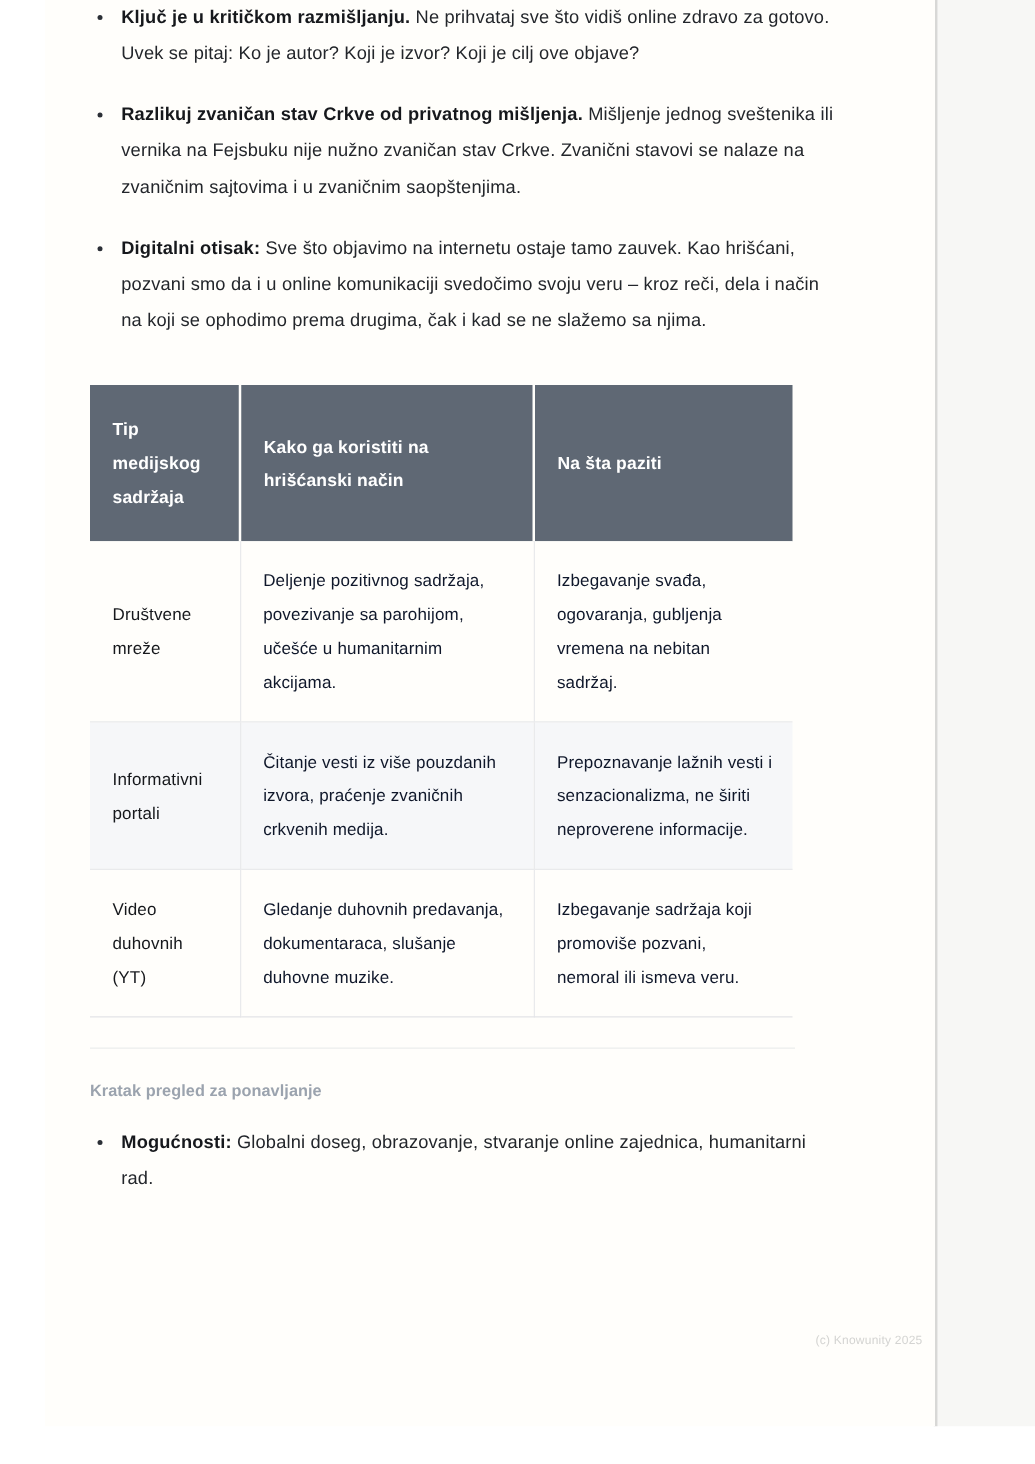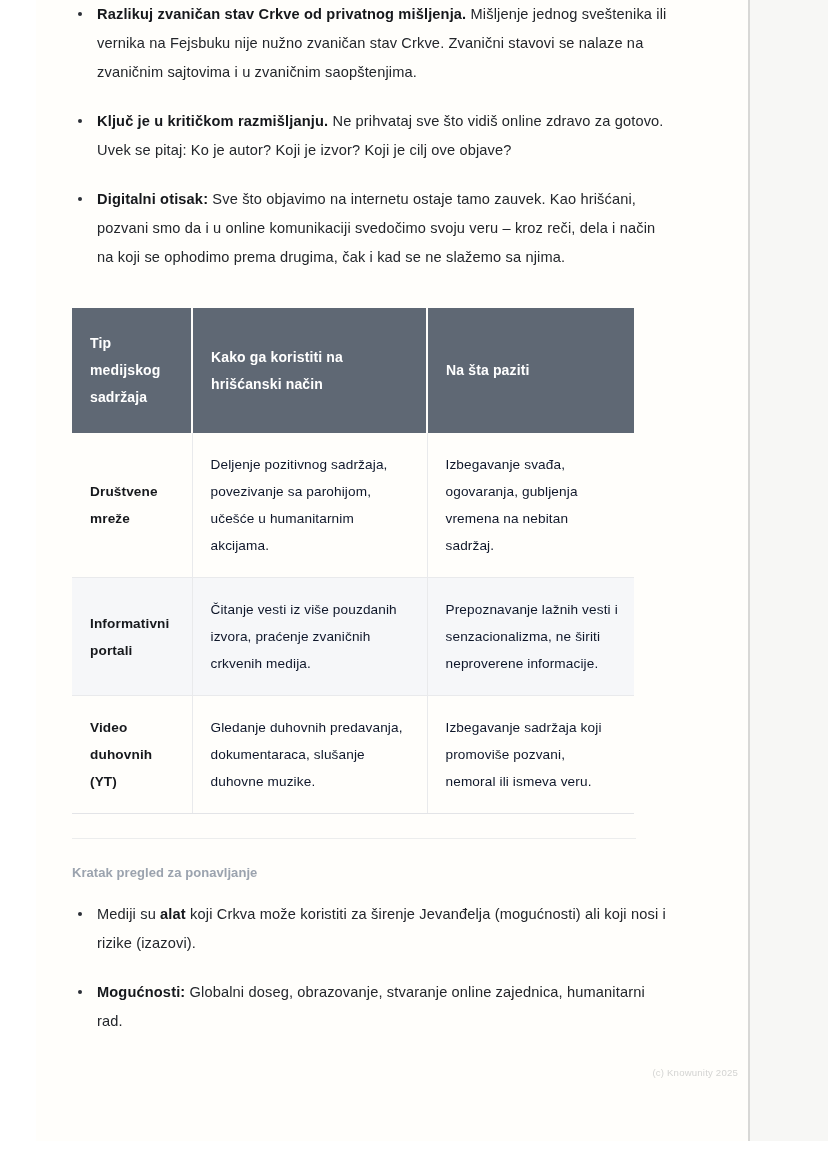--- a/index.html
+++ b/index.html
@@ -124,21 +124,21 @@
     line-height: 27px;
     color: #0f172a;
     vertical-align: middle;
     padding: 18px 16px 18px 18px;
     border-right: 1px solid #e9eaec;
     border-bottom: 1px solid #e9eaec;
     letter-spacing: 0.01em;
   }
   table.media-table td:last-child { border-right: none; }
   table.media-table td.rowhead {
-    font-weight: bold;
+    font-weight: normal;
     color: #16181c;
   }
   table.media-table tbody tr.odd td { background: #fffefb; }
   table.media-table tbody tr.even td { background: #f6f7f9; }
   table.media-table tbody tr:last-child td { border-bottom: 1px solid #e3e4e7; }
 
   col.c1 { width: 120px; }
   col.c2 { width: 235px; }
   col.c3 { width: 207px; }
 
@@ -178,24 +178,24 @@
 <div class="viewport">
 
   <div class="right-panel"></div>
   <div class="right-divider"></div>
 
   <div class="page">
     <div class="content">
 
       <ul class="bullets top-list">
         <li>
+          <b class="strong">Ključ je u kritičkom razmišljanju.</b><span> Ne prihvataj sve što vidiš online zdravo za gotovo. Uvek se pitaj: Ko je autor? Koji je izvor? Koji je cilj ove objave?</span>
+        </li>
+        <li>
           <b class="strong">Razlikuj zvaničan stav Crkve od privatnog mišljenja.</b><span> Mišljenje jednog sveštenika ili vernika na Fejsbuku nije nužno zvaničan stav Crkve. Zvanični stavovi se nalaze na zvaničnim sajtovima i u zvaničnim saopštenjima.</span>
-        </li>
-        <li>
-          <b class="strong">Ključ je u kritičkom razmišljanju.</b><span> Ne prihvataj sve što vidiš online zdravo za gotovo. Uvek se pitaj: Ko je autor? Koji je izvor? Koji je cilj ove objave?</span>
         </li>
         <li>
           <b class="strong">Digitalni otisak:</b><span> Sve što objavimo na internetu ostaje tamo zauvek. Kao hrišćani, pozvani smo da i u online komunikaciji svedočimo svoju veru – kroz reči, dela i način na koji se ophodimo prema drugima, čak i kad se ne slažemo sa njima.</span>
         </li>
       </ul>
 
       <div class="table-wrap">
         <table class="media-table">
           <colgroup>
             <col class="c1">
@@ -228,23 +228,20 @@
           </tbody>
         </table>
       </div>
 
       <hr class="sep">
 
       <h2 class="summary-title">Kratak pregled za ponavljanje</h2>
 
       <ul class="bullets bottom-list">
         <li>
-          <span>Mediji su </span><b class="strong">alat</b><span> koji Crkva može koristiti za širenje Jevanđelja (mogućnosti) ali koji nosi i rizike (izazovi).</span>
-        </li>
-        <li>
           <span></span><b class="strong">Mogućnosti:</b><span> Globalni doseg, obrazovanje, stvaranje online zajednica, humanitarni rad.</span>
         </li>
 
       </ul>
 
     </div>
 
     <div class="footer">(c) Knowunity 2025</div>
   </div>
 

